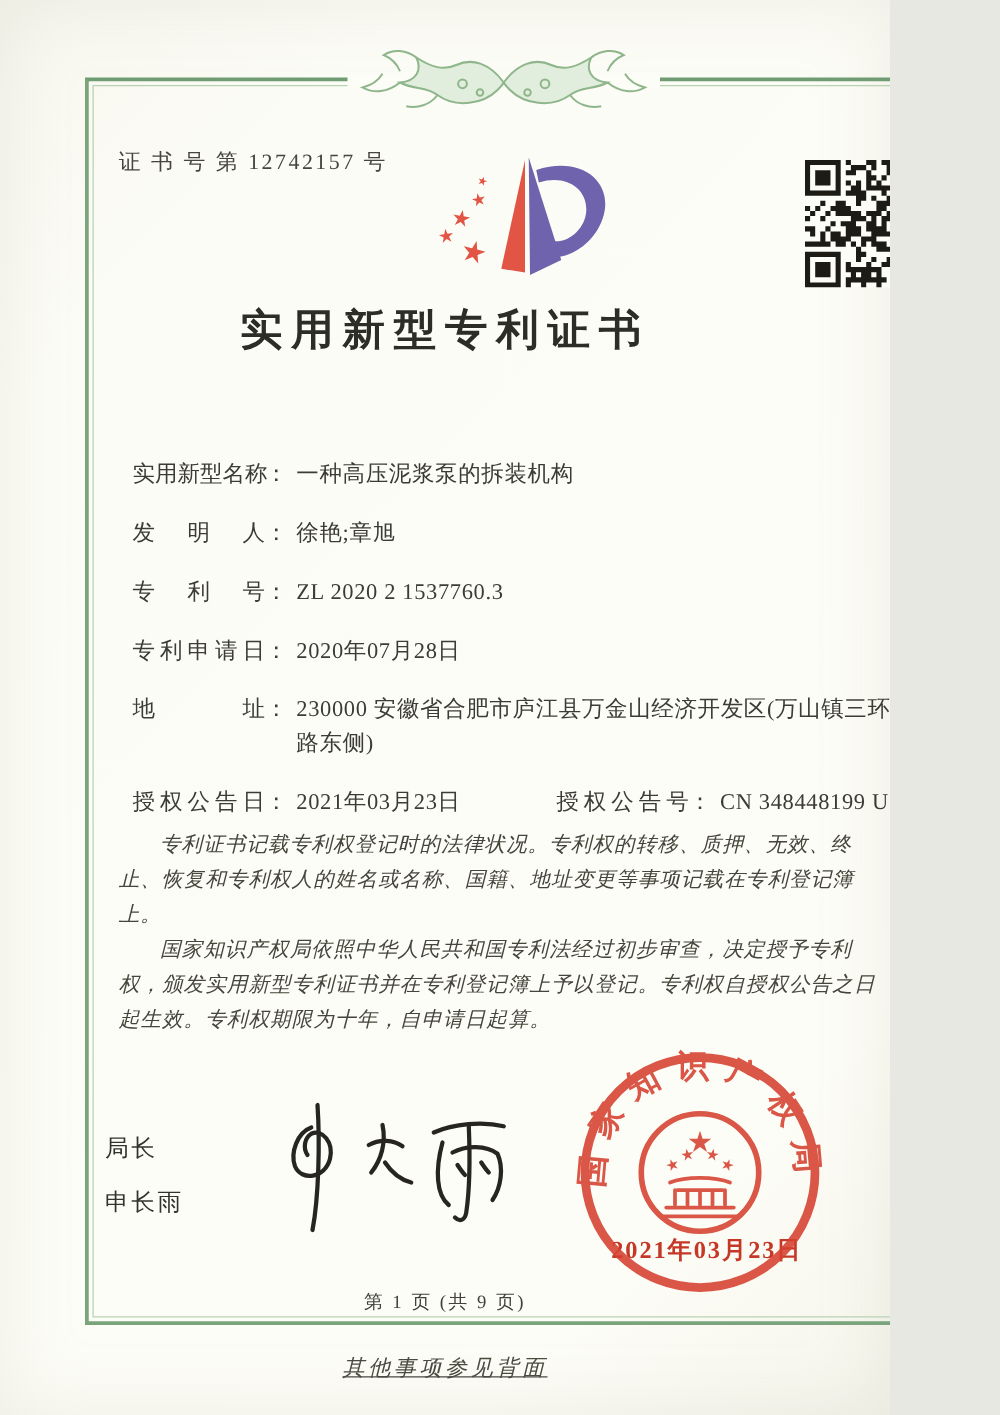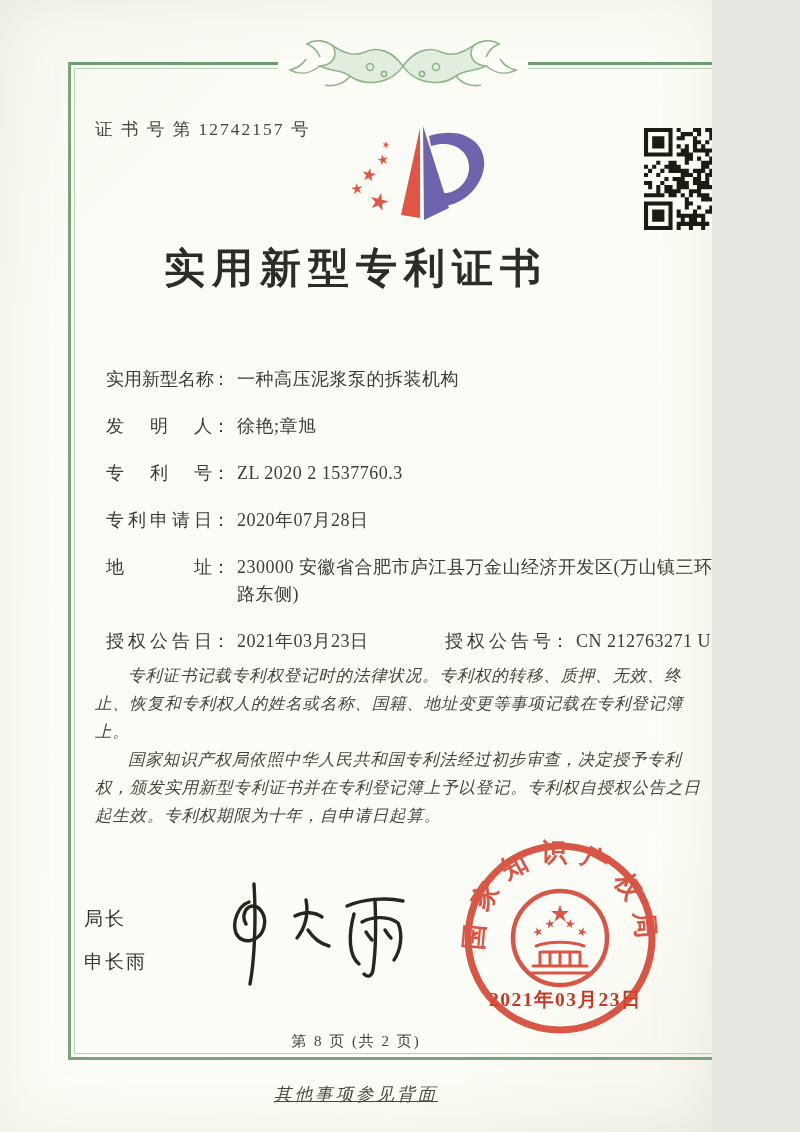--- a/index.html
+++ b/index.html
@@ -25,21 +25,21 @@
   }
   .ornament{position:absolute;left:272px;top:34px;width:262px;height:58px;}
   .cert-no{
     position:absolute;left:95px;top:117px;
     font-size:17.5px;letter-spacing:2px;color:#45453d;
   }
   .logo{position:absolute;left:336px;top:112px;width:150px;height:125px;}
   .qr{position:absolute;left:644px;top:128px;width:102px;height:102px;}
   .title{
     position:absolute;left:0;top:241px;width:100%;
-    text-align:center;font-size:41px;font-weight:bold;
+    text-align:center;font-size:34px;font-weight:bold;
     letter-spacing:7px;color:#2d2d28;margin:0;
   }
   .fields{position:absolute;left:106px;top:342px;width:628px;font-size:18px;margin-top:24px;}
   .row{margin-bottom:20px;line-height:27px;white-space:nowrap;}
   .flabel{
     display:inline-block;width:106px;vertical-align:top;
     text-align:justify;text-align-last:justify;color:#3c3c35;
   }
   .colon{display:inline-block;vertical-align:top;margin-right:7px;}
   .fvalue{
@@ -141,21 +141,21 @@
     <div class="row">
       <span class="flabel">专利号</span><span class="colon">：</span><span class="fvalue wide">ZL 2020 2 1537760.3</span>
     </div>
     <div class="row">
       <span class="flabel">专利申请日</span><span class="colon">：</span><span class="fvalue wide">2020年07月28日</span>
     </div>
     <div class="row">
       <span class="flabel">地址</span><span class="colon">：</span><span class="fvalue wide">230000 安徽省合肥市庐江县万金山经济开发区(万山镇三环路东侧)</span>
     </div>
     <div class="row">
-      <span class="flabel">授权公告日</span><span class="colon">：</span><span class="fvalue first">2021年03月23日</span><span class="flabel">授权公告号</span><span class="colon">：</span><span class="fvalue">CN 212763271 U</span>
+      <span class="flabel">授权公告日</span><span class="colon">：</span><span class="fvalue first">2021年03月23日</span><span class="flabel">授权公告号</span><span class="colon">：</span><span class="fvalue">CN 348448199 U</span>
     </div>
   </div>
 
   <div class="paras">
     <p>专利证书记载专利权登记时的法律状况。专利权的转移、质押、无效、终止、恢复和专利权人的姓名或名称、国籍、地址变更等事项记载在专利登记簿上。</p>
     <p>国家知识产权局依照中华人民共和国专利法经过初步审查，决定授予专利权，颁发实用新型专利证书并在专利登记簿上予以登记。专利权自授权公告之日起生效。专利权期限为十年，自申请日起算。</p>
   </div>
 
   <div class="signer">
     <div>局长</div>
@@ -201,17 +201,17 @@
           <path d="M-24,8 C-12,3 12,3 24,8"></path>
           <path d="M-18,14 L18,14"></path>
           <path d="M-20,14 L-20,26 M-10,16 L-10,26 M0,16 L0,26 M10,16 L10,26 M20,14 L20,26"></path>
           <path d="M-27,28 L27,28"></path>
           <path d="M-32,35 L32,35"></path>
         </g>
       </g>
     </g>
   </svg>
 
-  <div class="page-info">第 8 页 (共 2 页)</div>
+  <div class="page-info">第 1 页 (共 9 页)</div>
 
   <div class="footer-note">其他事项参见背面</div>
 
 </div>
 
 </body></html>

